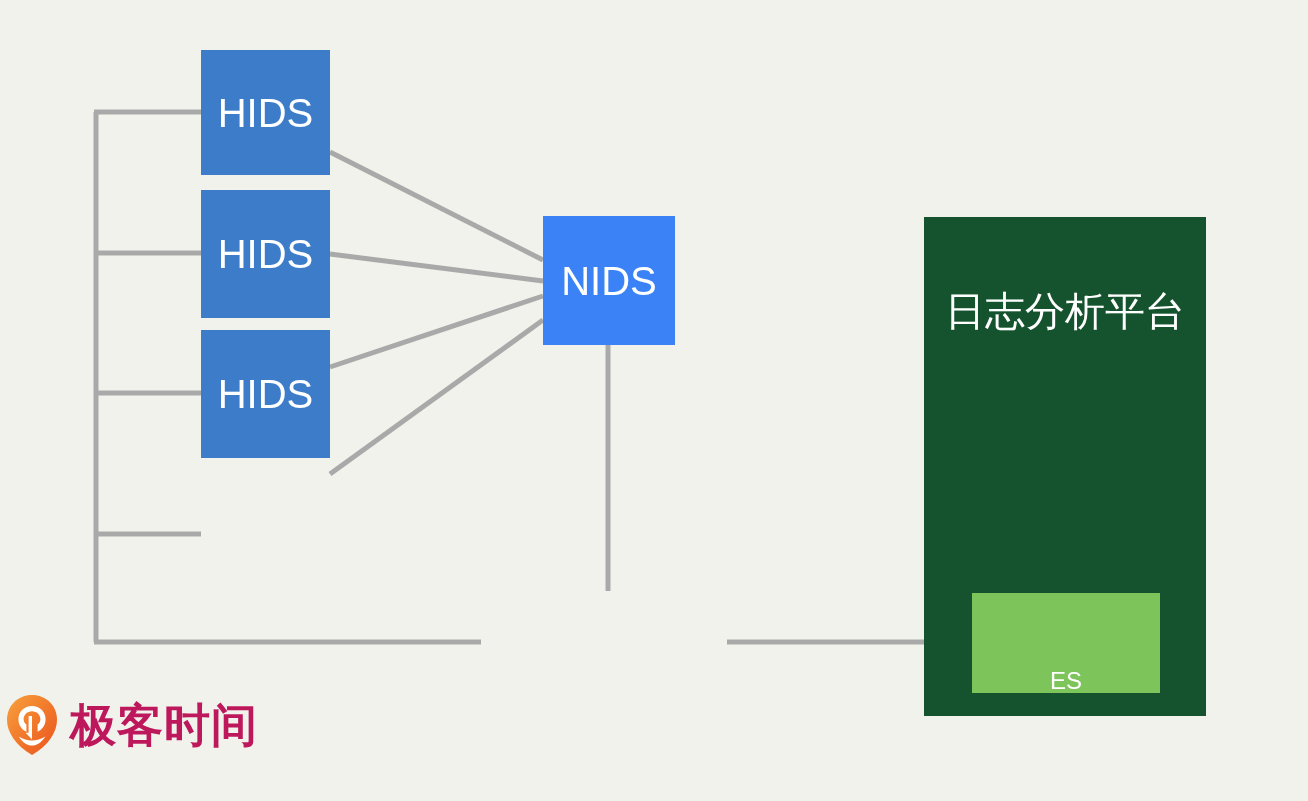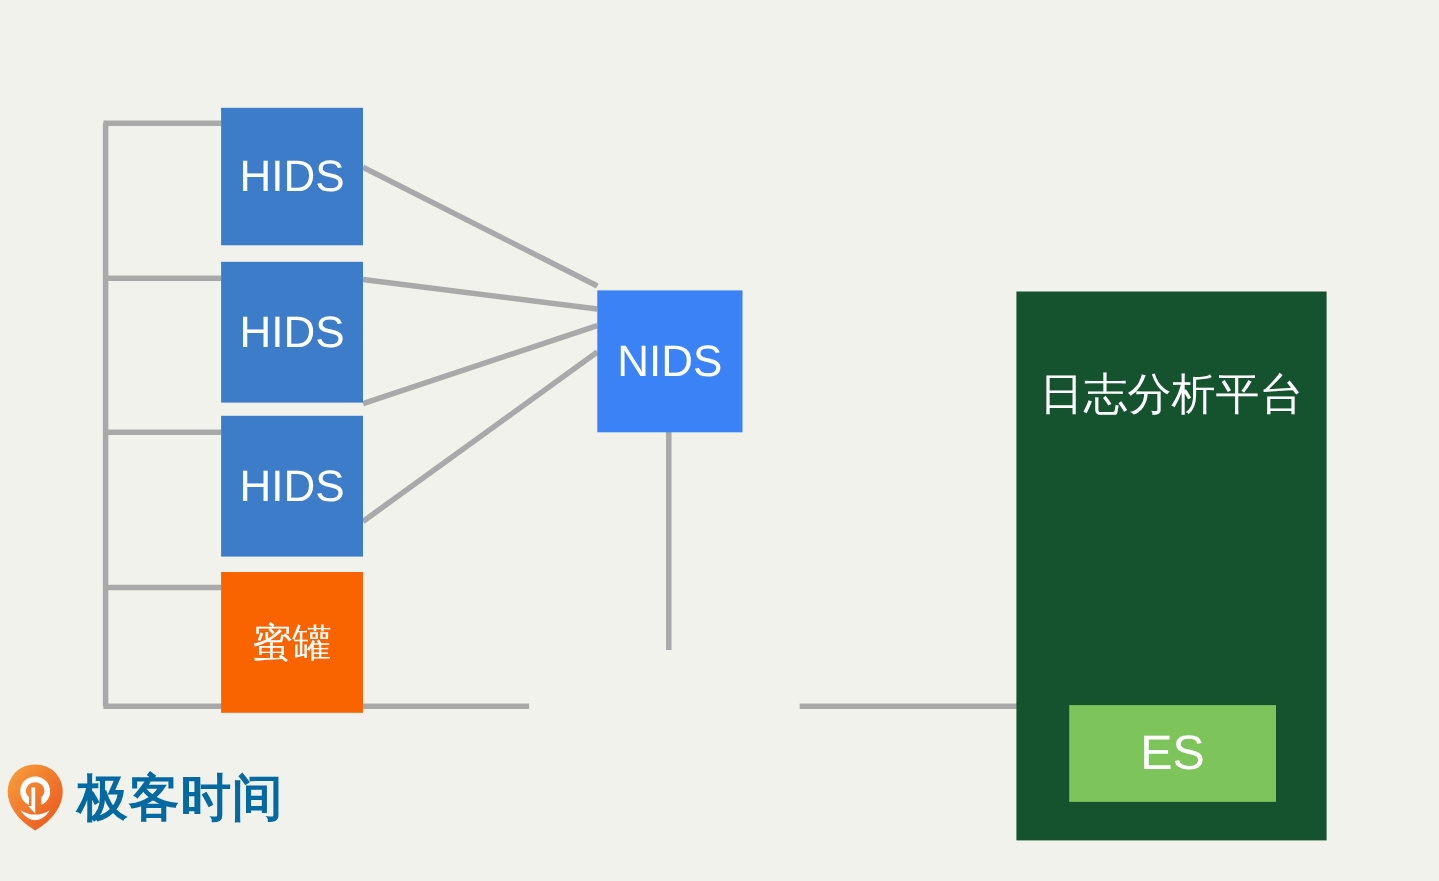--- a/index.html
+++ b/index.html
@@ -30,21 +30,20 @@
     pointer-events: none;
   }
   .node {
     position: absolute;
     display: flex;
     align-items: center;
     justify-content: center;
     color: #ffffff;
     box-sizing: border-box;
     line-height: 1;
-    margin-top: 48px;
   }
   .node-label {
     display: block;
     white-space: nowrap;
   }
   
   #node-hids-1 { left: 201px; top: 50px;  width: 129px; height: 125px; background: #3d7cc9; font-size: 40px; }
   #node-hids-2 { left: 201px; top: 190px; width: 129px; height: 128px; background: #3d7cc9; font-size: 40px; }
   #node-hids-3 { left: 201px; top: 330px; width: 129px; height: 128px; background: #3d7cc9; font-size: 40px; }
   #node-honeypot { left: 201px; top: 472px; width: 129px; height: 128px; background: #fa6400; font-size: 36px; }
@@ -59,42 +58,42 @@
     position: absolute;
     left: 0; right: 0;
     top: 74px;
     text-align: center;
     font-size: 40px;
     color: #ffffff;
   }
   #node-es {
     position: absolute;
     left: 48px; top: 376px;
-    width: 188px; height: 88px;
+    width: 188px; height: 100px;
     background: #7dc45a;
     color: #ffffff;
-    font-size: 44px;
+    font-size: 24px;
     display: flex;
-    align-items: center;
+    align-items: flex-end;
     justify-content: center;
   }
 
   
   #brand-logo {
     position: absolute;
     left: 6px;
     top: 694px;
     display: flex;
     align-items: center;
     gap: 12px;
   }
   #brand-mark { width: 52px; height: 62px; display: block; }
   #brand-text {
     font-size: 46px;
-    color: #0369a1;
+    color: #be185d;
     letter-spacing: 1px;
     line-height: 1;
     font-family: "DejaVu Sans", "Liberation Sans", sans-serif;
     font-weight: 600;
     white-space: nowrap;
   }
 </style>
 </head>
 <body>
 
@@ -128,23 +127,20 @@
   </div>
 
   <div class="node" id="node-hids-2">
     <span class="node-label">HIDS</span>
   </div>
 
   <div class="node" id="node-hids-3">
     <span class="node-label">HIDS</span>
   </div>
 
-  <div class="node" id="node-honeypot">
-    <span class="node-label">蜜罐</span>
-  </div>
 
   <div class="node" id="node-nids">
     <span class="node-label">NIDS</span>
   </div>
 
 
   <div class="node" id="node-platform">
     <span class="platform-title">日志分析平台</span>
     <div id="node-es">
       <span class="node-label">ES</span>

